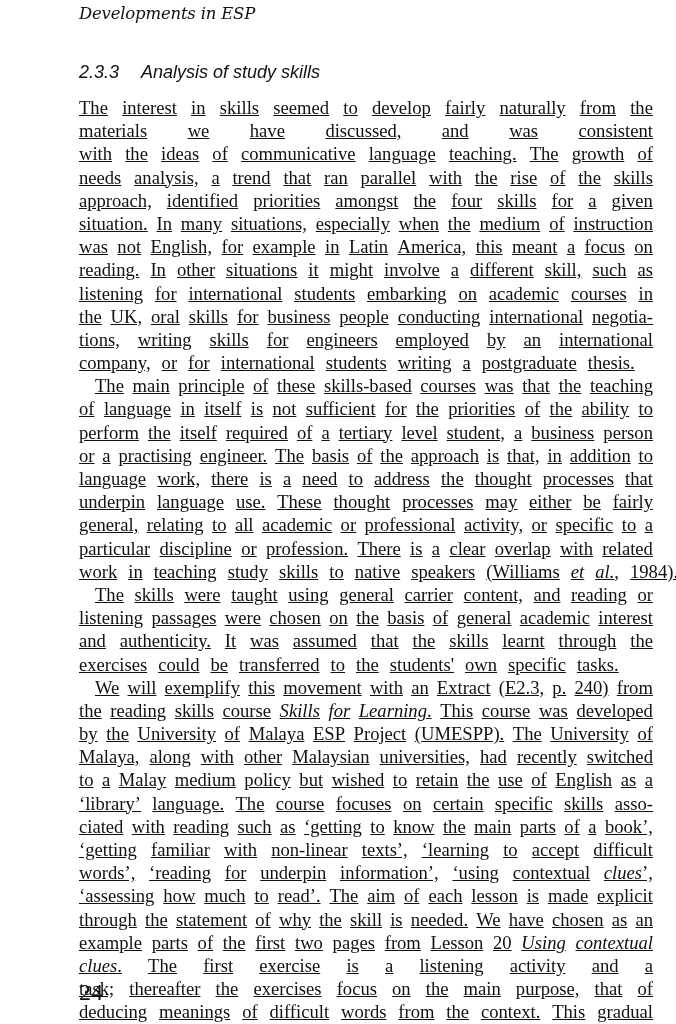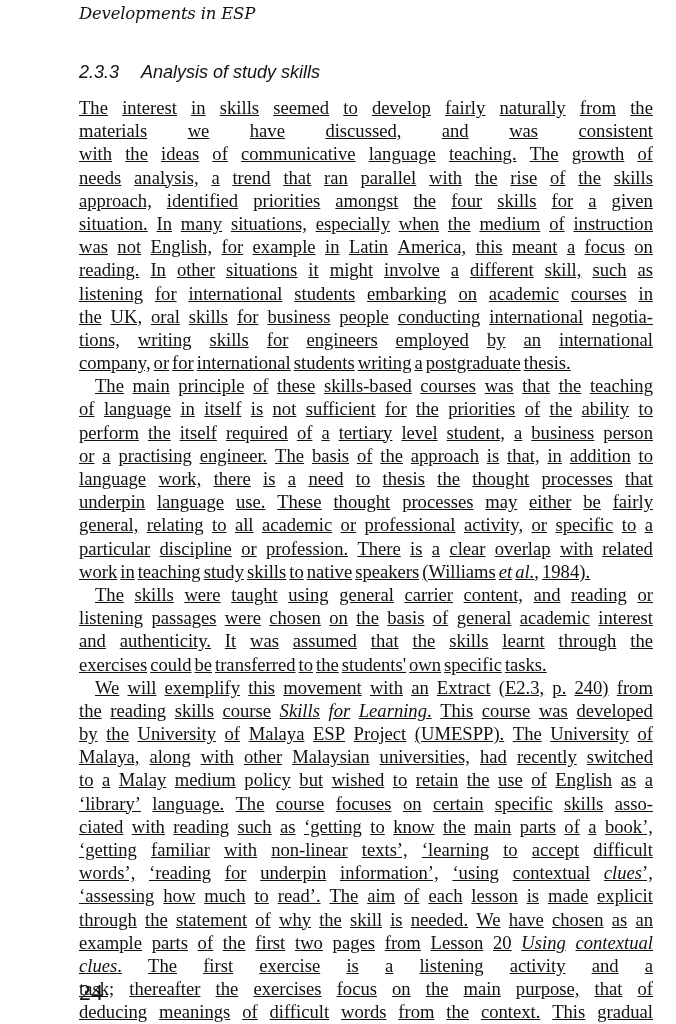--- a/index.html
+++ b/index.html
@@ -20,21 +20,21 @@
     font-family: "Liberation Serif", serif;
     font-size: 18.6px; line-height: 23.2px;
   }
   .line {
     display: block; text-align: justify; text-align-last: justify;
     white-space: nowrap; height: 23.2px;
   }
   .line.last { text-align-last: left; }
   .line.indent { padding-left: 16px; }
   .line-inner { display: flex; justify-content: space-between; text-decoration: underline; }
-  .line.last .line-inner { justify-content: flex-start; gap: 3px; }
+  .line.last .line-inner { justify-content: flex-start; gap: 11px; }
   .page-number {
     position: absolute; left: 79px; top: 979px;
     font-family: "Liberation Serif", serif; font-size: 24px;
   }
   i { font-style: italic; }
 </style>
 </head>
 <body>
 
 <div class="running-head">Developments in ESP</div>
@@ -284,21 +284,21 @@
     </div>
     <div class="line">
       <div class="line-inner">
         <span class="w">language</span>
         <span class="w">work,</span>
         <span class="w">there</span>
         <span class="w">is</span>
         <span class="w">a</span>
         <span class="w">need</span>
         <span class="w">to</span>
-        <span class="w">thesis</span>
+        <span class="w">address</span>
         <span class="w">the</span>
         <span class="w">thought</span>
         <span class="w">processes</span>
         <span class="w">that</span>
       </div>
     </div>
     <div class="line">
       <div class="line-inner">
         <span class="w">underpin</span>
         <span class="w">language</span>

